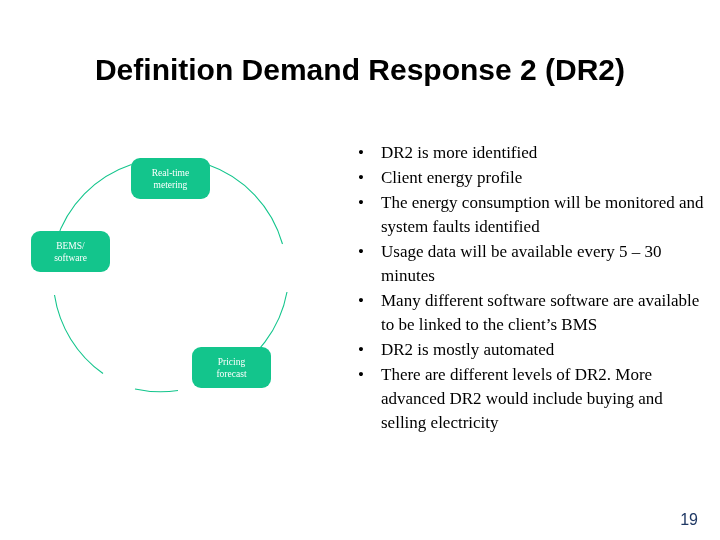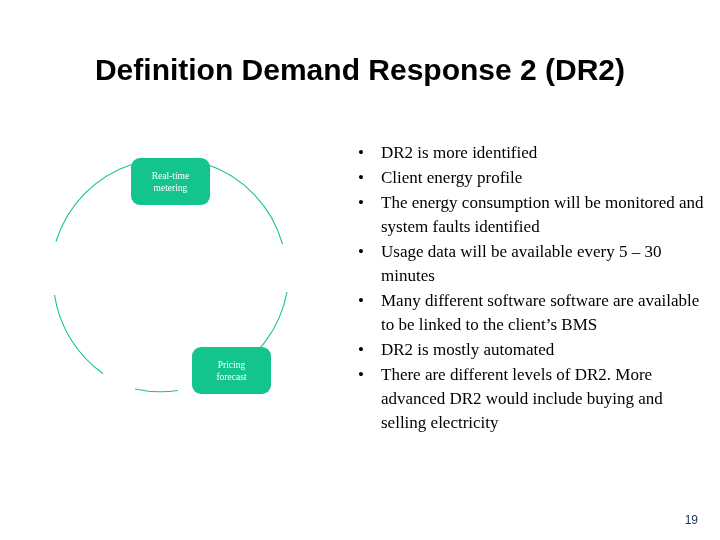--- a/index.html
+++ b/index.html
@@ -43,21 +43,21 @@
   #cycle-arcs {
     position: absolute;
     left: 0;
     top: 0;
     width: 320px;
     height: 275px;
   }
   .cycle-node {
     position: absolute;
     width: 79px;
-    height: 47px;
+    height: 41px;
     border-radius: 9px;
     background: #13C58C;
     color: #ffffff;
     display: flex;
     align-items: center;
     justify-content: center;
     text-align: center;
     font-family: "Liberation Serif", serif;
     font-size: 9.5px;
     line-height: 12px;
@@ -96,21 +96,21 @@
     line-height: 24px;
     color: #000000;
   }
 
   
   #page-number {
     position: absolute;
     right: 22px;
     bottom: 13px;
     font-family: "Liberation Sans", sans-serif;
-    font-size: 12px;
+    font-size: 16px;
     line-height: 14px;
     color: #1F3864;
   }
 </style>
 </head>
 <body>
 
 <div id="slide">
 
   <div id="slide-title">Definition Demand Response 2 (DR2)</div>
@@ -138,20 +138,24 @@
 metering</span>
     </div>
 
 
     <div class="cycle-node" style="left:182px; top:207px;">
       <span>Pricing
 forecast</span>
     </div>
 
 
+    <div class="cycle-node" style="left:21px; top:91px;">
+      <span>BEMS/
+software</span>
+    </div>
 
   </div>
 
   <div id="bullet-list">
 
     <div class="bullet-row">
       <div class="bullet-marker">•</div>
       <div class="bullet-text">DR2 is more identified</div>
     </div>
 

